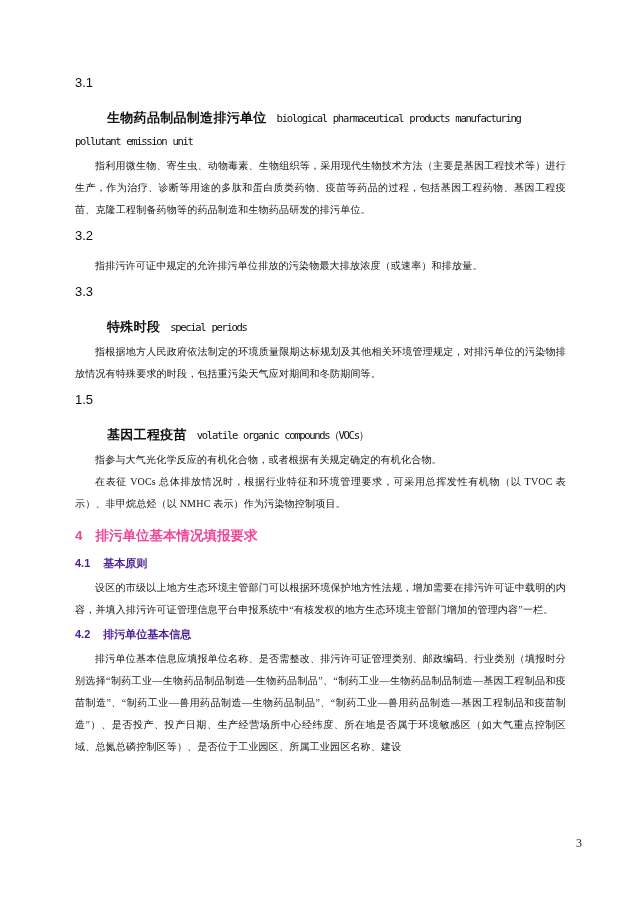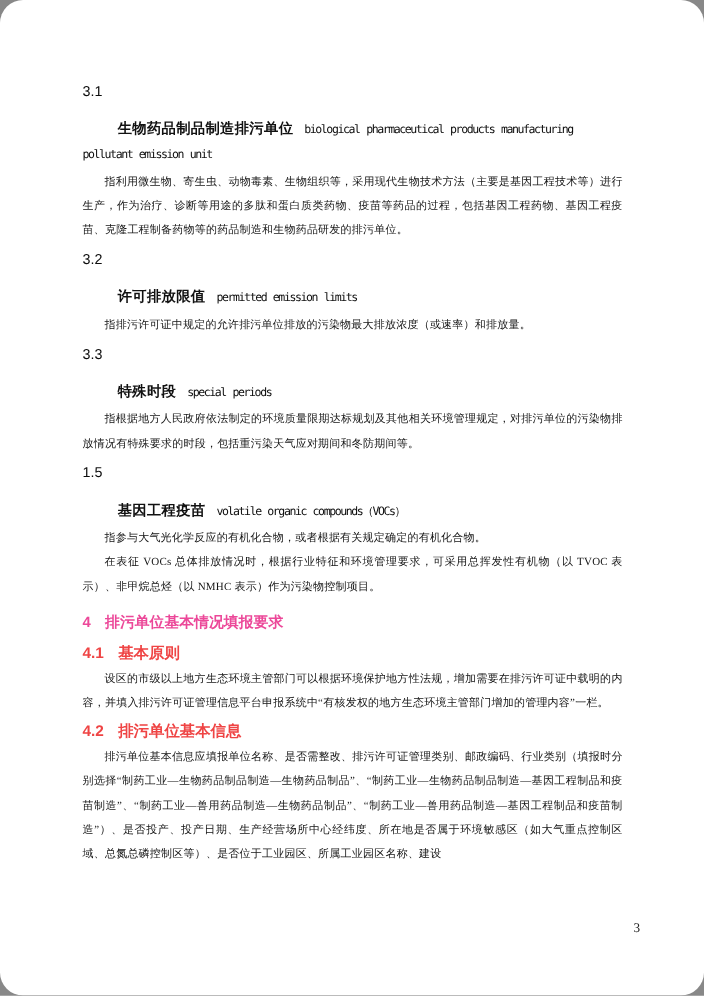--- a/index.html
+++ b/index.html
@@ -5,21 +5,20 @@
   html, body { margin: 0; padding: 0; background: #888; }
   .page {
     position: relative;
     width: 640px;
     height: 905px;
     margin: 0 auto;
     background: #ffffff;
     color: #111111;
     font-family: "Liberation Serif", "DejaVu Serif", serif;
     overflow: hidden;
-    border-radius: 21px;
   }
   .content {
     position: absolute;
     left: 75px;
     right: 74px;
     top: 72px;
   }
   .sec-num {
     font-family: "Liberation Sans", "DejaVu Sans", sans-serif;
     font-size: 13px;
@@ -60,24 +59,24 @@
     font-family: "Liberation Sans", "DejaVu Sans", sans-serif;
     font-weight: 700;
     font-size: 13.5px;
     line-height: 22px;
     margin: 10px 0 5px 0;
     color: #ec4899;
   }
   .sub-heading {
     font-family: "Liberation Sans", "DejaVu Sans", sans-serif;
     font-weight: 700;
-    font-size: 14px;
+    font-size: 11px;
     line-height: 22px;
     margin: 2px 0 3px 0;
-    color: #ef4444;
+    color: #4c1d95;
   }
   .chapter-heading .num, .sub-heading .num { margin-right: 13px; }
   .page-num {
     position: absolute;
     top: 836px;
     right: 58px;
     font-size: 12px;
     font-family: "Liberation Serif", "DejaVu Serif", serif;
     color: #222;
   }
@@ -86,21 +85,20 @@
 <body>
 
 <div class="page">
   <div class="content">
 
     <div class="sec-num first">3.1</div>
     <p class="term"><span class="zh">生物药品制品制造排污单位</span><span class="en">biological pharmaceutical products manufacturing pollutant emission unit</span></p>
     <p class="para">指利用微生物、寄生虫、动物毒素、生物组织等，采用现代生物技术方法（主要是基因工程技术等）进行生产，作为治疗、诊断等用途的多肽和蛋白质类药物、疫苗等药品的过程，包括基因工程药物、基因工程疫苗、克隆工程制备药物等的药品制造和生物药品研发的排污单位。</p>
 
     <div class="sec-num">3.2</div>
-    <p class="term"><span class="zh">许可排放限值</span><span class="en">permitted emission limits</span></p>
     <p class="para">指排污许可证中规定的允许排污单位排放的污染物最大排放浓度（或速率）和排放量。</p>
 
     <div class="sec-num">3.3</div>
     <p class="term"><span class="zh">特殊时段</span><span class="en">special periods</span></p>
     <p class="para">指根据地方人民政府依法制定的环境质量限期达标规划及其他相关环境管理规定，对排污单位的污染物排放情况有特殊要求的时段，包括重污染天气应对期间和冬防期间等。</p>
 
     <div class="sec-num">1.5</div>
     <p class="term"><span class="zh">基因工程疫苗</span><span class="en">volatile organic compounds（VOCs）</span></p>
     <p class="para">指参与大气光化学反应的有机化合物，或者根据有关规定确定的有机化合物。</p>
     <p class="para">在表征 VOCs 总体排放情况时，根据行业特征和环境管理要求，可采用总挥发性有机物（以 TVOC 表示）、非甲烷总烃（以 NMHC 表示）作为污染物控制项目。</p>

